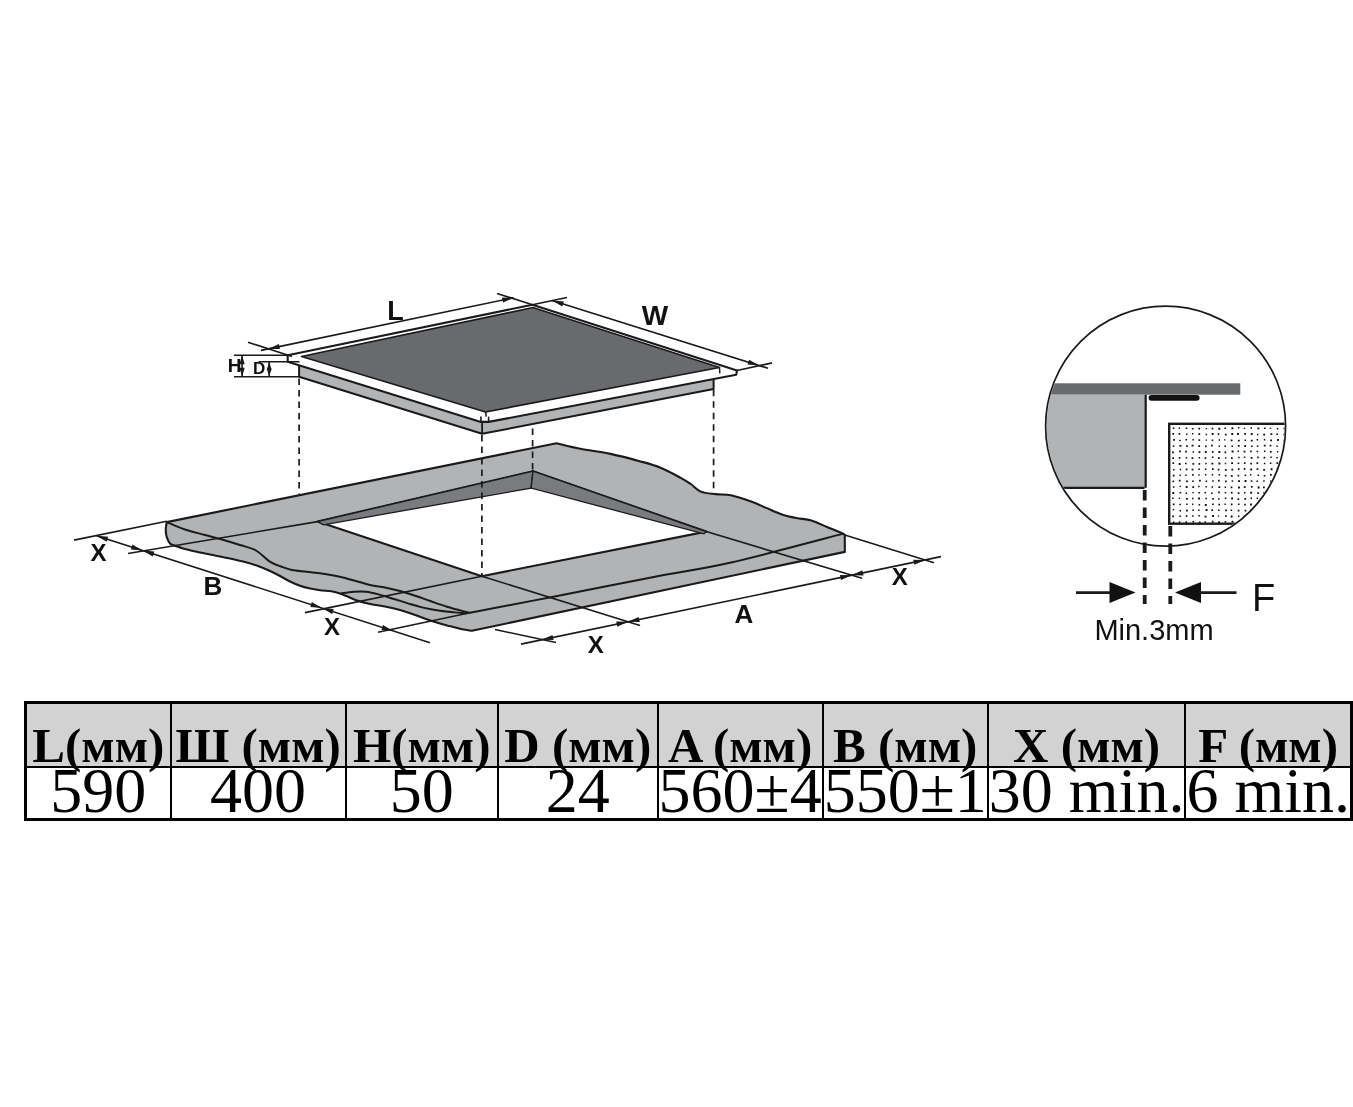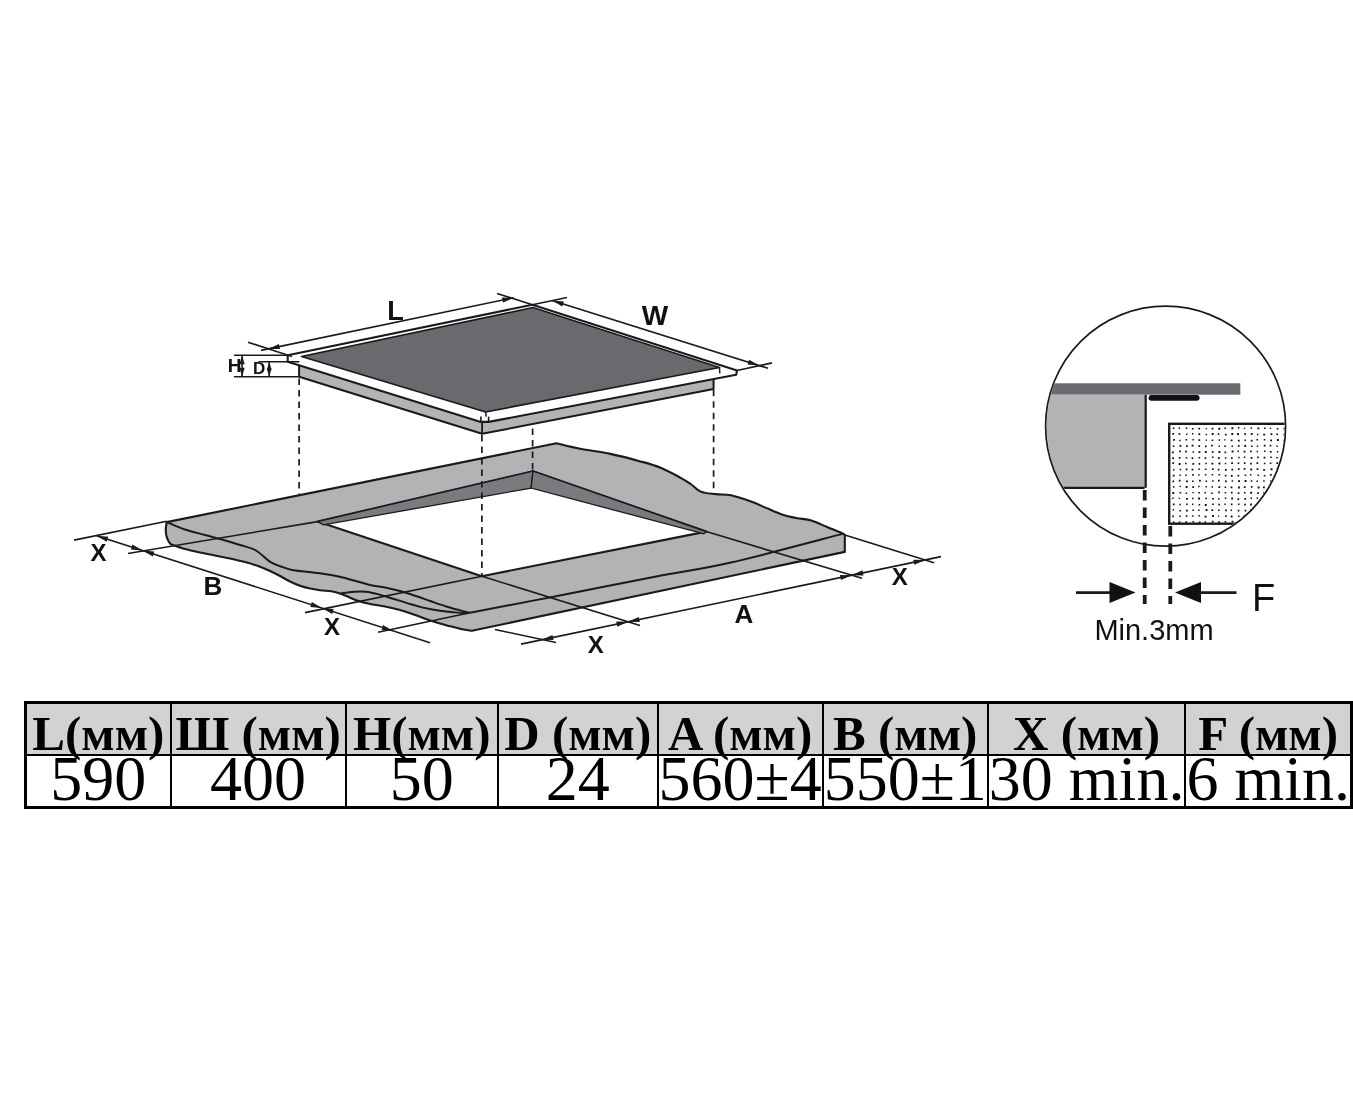--- a/index.html
+++ b/index.html
@@ -1,20 +1,20 @@
 <!DOCTYPE html>
 <html><head><meta charset="utf-8">
 <style>
 html,body{margin:0;padding:0;width:1353px;height:1107px;background:#ffffff;overflow:hidden}
 #wrap{position:relative;width:1353px;height:1107px}
 svg{position:absolute;left:0;top:0}
 table{position:absolute;left:24px;top:701px;border-collapse:collapse;table-layout:fixed;
  font-family:"Liberation Serif",serif;font-size:49px;color:#000}
 td{border:2px solid #000;text-align:center;padding:0;height:50px;line-height:50px;white-space:nowrap;vertical-align:top}
-tr.hd td{padding-top:10px;height:40px;line-height:40px}
+tr.hd td{padding-top:22px;height:40px;line-height:40px}
 tr.dt td{font-size:64px;line-height:46px}
 tr.hd td{background:#d2d2d2;font-weight:bold}
 table{border:3px solid #000}
 </style></head>
 <body>
 <div id="wrap">
 <svg width="1353" height="1107" viewBox="0 0 1353 1107">
 <path d="M166.7,522.1 L556.6,443.2 C560.5,444.1 571.2,447.0 580.2,448.8 C589.2,450.6 600.4,451.8 610.4,453.9 C620.4,456.0 632.1,459.1 640.5,461.4 C648.9,463.7 653.9,465.0 660.6,467.7 C667.3,470.4 675.7,475.1 680.7,477.8 C685.7,480.5 687.4,481.7 690.8,484.0 C694.1,486.3 696.6,489.9 700.8,491.6 C705.0,493.3 710.9,493.5 715.9,494.1 C720.9,494.7 725.1,494.1 731.0,495.3 C736.9,496.6 745.2,499.5 751.1,501.6 C757.0,503.7 761.2,505.8 766.2,507.9 C771.2,510.0 776.3,512.5 781.3,514.2 C786.3,515.9 791.4,517.0 796.4,518.0 C801.4,519.0 806.4,519.0 811.4,520.5 C816.4,522.0 821.5,524.7 826.5,526.8 C831.5,528.9 838.6,531.6 841.6,533.0 C844.6,534.4 844.3,534.6 844.8,534.9 L844.8,551.9 L472,630.8 C470.3,630.5 466.2,630.2 462.0,629.3 C457.8,628.4 452.2,626.8 447.0,625.4 C441.8,624.0 436.2,622.4 431.0,620.7 C425.8,619.0 421.2,617.1 416.0,615.3 C410.8,613.5 405.2,611.5 400.0,610.0 C394.8,608.5 390.2,607.5 385.0,606.5 C379.8,605.5 373.7,604.7 369.0,603.7 C364.3,602.7 361.0,601.9 357.0,600.5 C353.0,599.1 348.7,596.9 345.0,595.5 C341.3,594.1 339.2,592.9 335.0,592.0 C330.8,591.1 324.2,590.8 320.0,590.2 C315.8,589.6 313.3,589.2 310.0,588.5 C306.7,587.8 303.3,587.0 300.0,585.8 C296.7,584.6 293.3,583.1 290.0,581.5 C286.7,579.9 283.3,577.8 280.0,576.0 C276.7,574.2 273.7,572.7 270.0,571.0 C266.3,569.3 262.2,567.5 258.0,566.0 C253.8,564.5 249.7,563.2 245.0,562.0 C240.3,560.8 235.0,559.6 230.0,558.5 C225.0,557.4 220.0,556.5 215.0,555.5 C210.0,554.5 205.0,553.6 200.0,552.5 C195.0,551.4 189.9,550.4 185.0,549.0 C180.1,547.6 172.9,544.9 170.5,544.1 C167.5,540.5 165.3,534 165.9,527.5 Z" fill="#b1b3b5" stroke="#1a1a1a" stroke-width="2.1" stroke-linejoin="round"></path>
 <path d="M166.7,522.1 C169.8,523.3 178.6,527.4 185.0,529.5 C191.4,531.6 198.8,533.3 205.0,535.0 C211.2,536.7 216.2,537.8 222.0,539.5 C227.8,541.2 234.3,543.2 240.0,545.0 C245.7,546.8 251.0,547.7 256.0,550.5 C261.0,553.3 265.6,558.9 269.8,561.6 C274.0,564.3 277.3,565.1 281.0,566.5 C284.7,567.9 287.7,569.2 292.0,570.1 C296.3,571.0 301.8,571.2 306.7,571.8 C311.6,572.4 316.6,572.8 321.5,573.5 C326.4,574.2 331.4,575.0 336.3,576.0 C341.2,577.0 345.5,578.2 351.1,579.7 C356.7,581.2 364.4,583.7 370.0,585.0 C375.6,586.3 380.0,586.5 385.0,587.5 C390.0,588.5 394.8,589.6 400.0,591.0 C405.2,592.4 410.8,594.3 416.0,596.0 C421.2,597.7 425.8,599.5 431.0,601.3 C436.2,603.1 441.5,605.0 447.0,606.7 C452.5,608.4 460.2,610.4 464.0,611.4 C467.8,612.4 469.0,612.6 470.0,612.8 " fill="none" stroke="#1a1a1a" stroke-width="2.0"></path>
 <path d="M470.0,612.8 C483.3,610.2 518.9,603.4 549.7,597.4 C580.5,591.4 624.8,582.6 655.0,576.8 C685.2,571.0 699.7,569.6 731.0,562.5 C762.3,555.4 824.1,538.7 842.7,533.9 " fill="none" stroke="#1a1a1a" stroke-width="2.0"></path>

